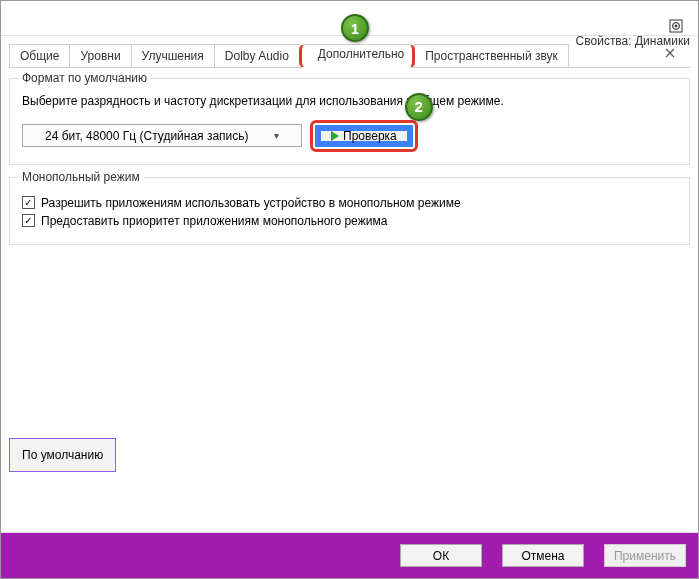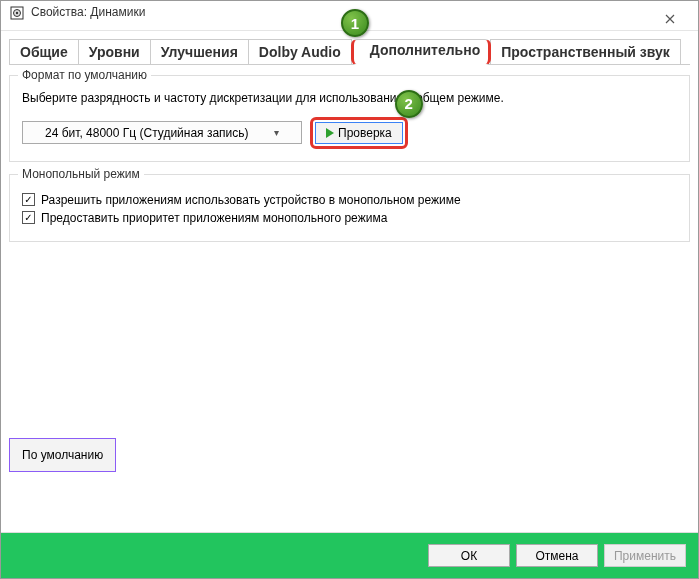--- a/index.html
+++ b/index.html
@@ -15,23 +15,24 @@
     height: 579px;
     border: 1px solid #999;
     background: #fff;
     position: relative;
     display: flex;
     flex-direction: column;
   }
   .titlebar {
     height: 30px;
     display: flex;
-    align-items: flex-start;
-    padding: 4px 8px;
+    align-items: flex-end;
+    padding: 17px 8px;
     border-bottom: 1px solid #e5e5e5;
+    flex-direction: column;
   }
   .titlebar-icon {
     width: 16px; height: 16px;
     margin-right: 6px;
     display: flex; align-items: center; justify-content: center;
   }
   .titlebar-title { flex: 1; color: #333; }
   .close-btn {
     width: 40px; height: 28px;
     display: flex; align-items: center; justify-content: center;
@@ -41,25 +42,24 @@
     display: flex;
     padding: 8px 8px 0 8px;
     gap: 0;
     position: relative;
   }
   .tab {
     padding: 4px 10px;
     border: 1px solid #ccc;
     border-bottom: none;
     background: #fff;
-    font-size: 14px;
+    font-size: 12px;
     position: relative;
     margin-right: -1px;
     color: #333;
-    font-weight: bold;
   }
   .tab.active {
     border-top: 1px solid #ccc;
     background: #fff;
     z-index: 2;
     border-bottom: 1px solid #fff;
     margin-bottom: -1px;
     padding-left: 16px;
   }
   .tab-highlight {
@@ -123,21 +123,21 @@
   }
   .combo-arrow { color: #555; font-size: 10px; }
   .test-btn-wrap {
     border: 3px solid #e2352c;
     border-radius: 6px;
     padding: 2px;
     position: relative;
   }
   .test-btn {
     height: 22px;
-    border: 1px solid #3b82f6;
+    border: 6px solid #3b82f6;
     background: #f3f3f3;
     padding: 0 10px;
     display: flex;
     align-items: center;
     gap: 4px;
     font-size: 12px;
   }
   .play-icon {
     width: 0; height: 0;
     border-left: 8px solid #2ea02e;
@@ -165,25 +165,25 @@
     height: 23px;
     padding: 16px 12px;
     border: 1px solid #8b5cf6;
     background: #f3f3f3;
     font-size: 12px;
     display: flex; align-items: center;
   }
   .footer {
     height: 46px;
     border-top: 1px solid #ddd;
-    background: #22c55e;
+    background: #a21caf;
     display: flex;
     align-items: center;
     justify-content: flex-end;
-    gap: 6px;
+    gap: 20px;
     padding: 0 12px;
   }
   .footer-btn {
     min-width: 82px;
     height: 23px;
     border: 1px solid #aaa;
     background: #f3f3f3;
     font-size: 12px;
     display: flex; align-items: center; justify-content: center;
   }

